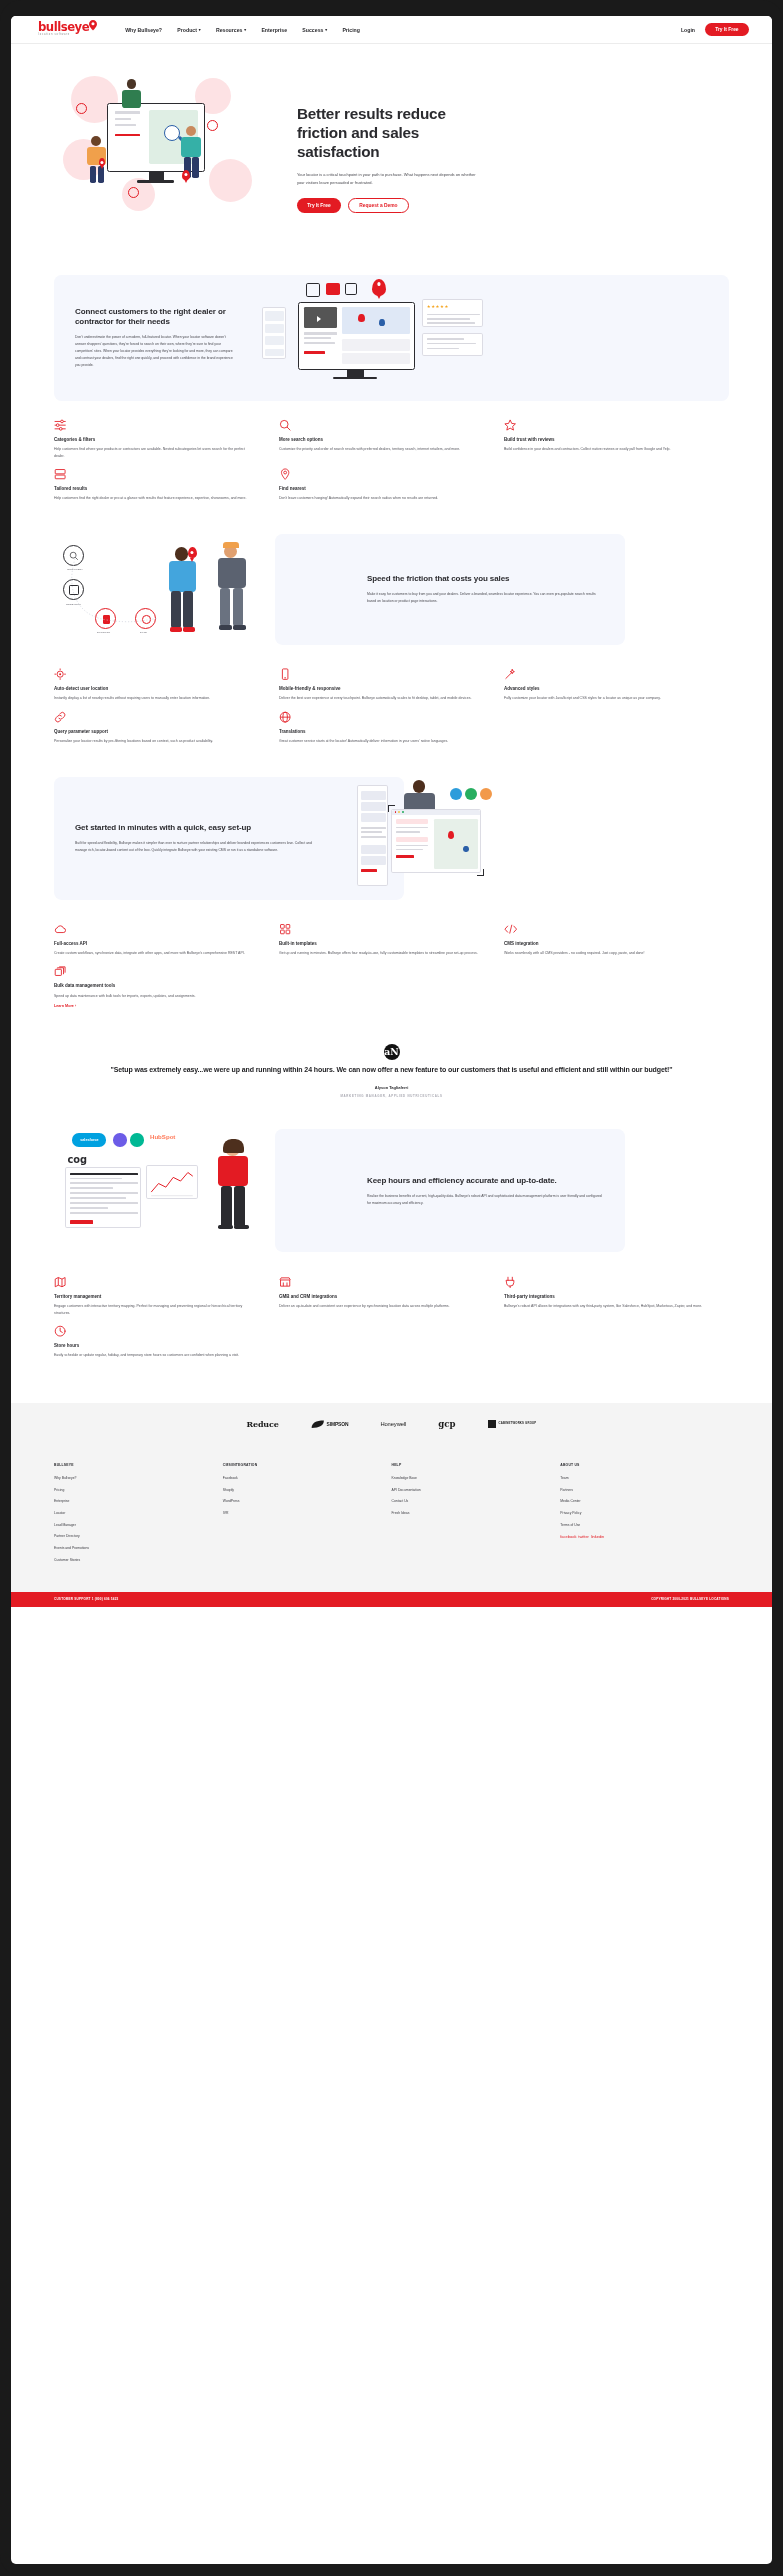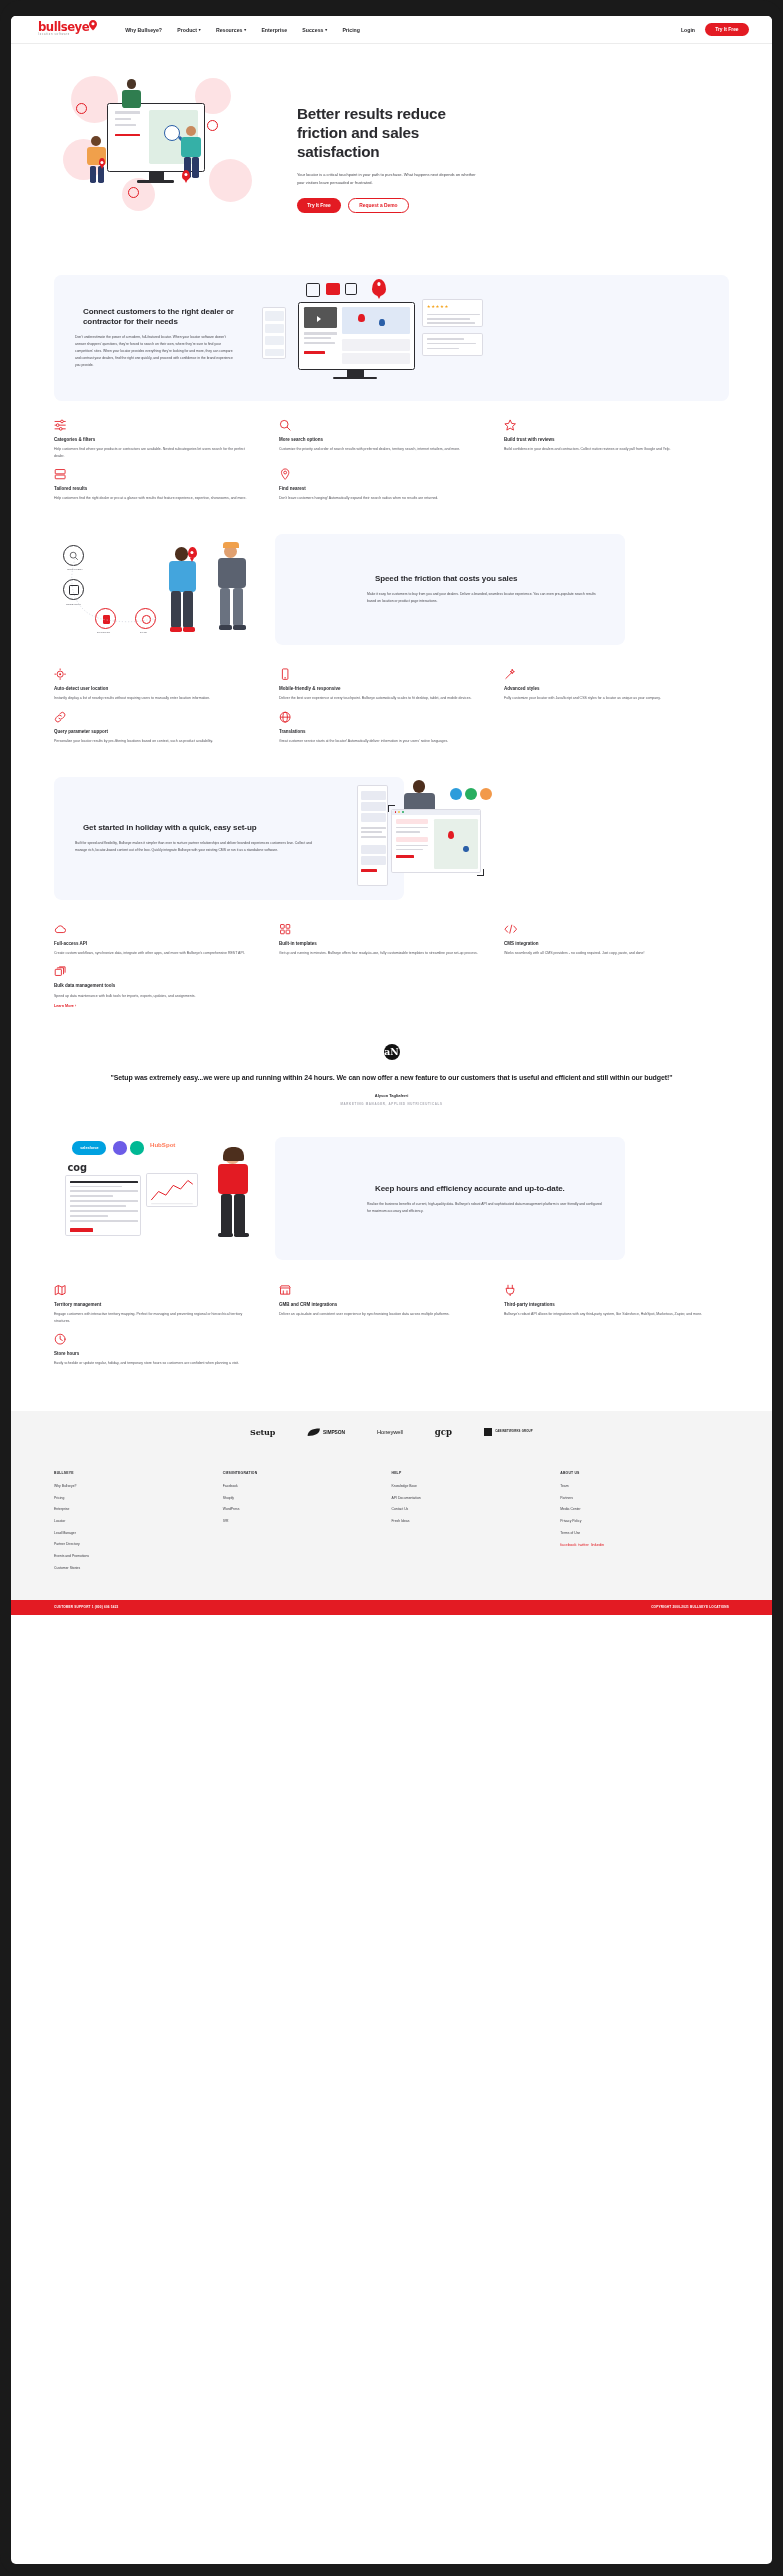--- a/index.html
+++ b/index.html
@@ -84,40 +84,40 @@
 
   
   .panel-wrap { padding: 2.5px 43px 0 43px; }
   .panel {
     background: #f5f7fd; border-radius: 7.4px; position: relative;
     display: flex; align-items: center;
   }
   .panel-text { padding: 18.4px 21px; }
   .panel-text.right { width: 196px; }
   .panel h2 {
-    font-size: 8px; font-weight: 800; line-height: 1.3; color: #2b2b2f; letter-spacing: -0.1px; margin-left: 8px;
+    font-size: 8px; font-weight: 800; line-height: 1.3; color: #2b2b2f; letter-spacing: -0.1px;
   }
   .panel p {
     font-size: 3.4px; color: #4a4a50; line-height: 2.0; margin-top: 6.8px;
   }
 
   
   .features { padding: 16px 43px 4.9px 43px; }
   .frow { display: flex; gap: 0; margin-bottom: 6.1px; }
   .fcell { width: 33.33%; padding-right: 26px; }
   .ficon { height: 14.7px; margin-bottom: 5.5px; display: flex; align-items: flex-end; }
   .ficon svg { display: block; }
   .ftitle { font-size: 4.5px; font-weight: 700; color: #2b2b2f; margin-bottom: 4.3px; }
   .fdesc { font-size: 3.5px; color: #55555c; line-height: 1.95; }
   .learn { font-size: 3.7px; font-weight: 700; color: #e31b23; margin-top: 4.9px; cursor: pointer; }
 
   
   .testimonial { text-align: center; padding: 24.6px 86px 18.4px 86px; }
   .t-logo {
-    width: 16px; height: 16px; margin: 0 auto 13px auto;
+    width: 16px; height: 16px; margin: 0 auto 5px auto;
     background: #111; border-radius: 50%; color: #fff;
     font-size: 9.2px; font-weight: 800; display: flex; align-items: center; justify-content: center;
     font-family: "DejaVu Serif", serif;
   }
   .t-quote {
     font-size: 7px; font-weight: 800; line-height: 1.55; color: #1d1d20; letter-spacing: -0.1px;
   }
   .t-name { font-size: 4px; font-weight: 700; color: #2b2b2f; margin-top: 9.8px; }
   .t-role { font-size: 2.9px; font-weight: 700; color: #a9a9b2; letter-spacing: 0.7px; margin-top: 3.1px; }
 
@@ -519,21 +519,21 @@
         <div class="ftitle">Translations</div>
         <div class="fdesc">Great customer service starts at the locator! Automatically deliver information in your users' native languages.</div>
       </div>
       <div class="fcell"></div>
     </div>
   </div>
 
   <div class="panel-wrap" style="padding-top:21px;">
     <div class="panel" style="height:123px;background:transparent;">
       <div class="panel-text" style="background:#f5f7fd;border-radius:7.4px;height:123px;width:350px;display:flex;flex-direction:column;justify-content:center;padding-right:80px;">
-        <h2>Get started in holiday with a quick, easy set-up</h2>
+        <h2>Get started in minutes with a quick, easy set-up</h2>
         <p>Built for speed and flexibility, Bullseye makes it simpler than ever to nurture partner relationships and deliver branded experiences customers love. Collect and manage rich, locator-based content out of the box. Quickly integrate Bullseye with your existing CMS or run it as a standalone software.</p>
       </div>
       <div class="art" style="flex:1;height:123px;position:relative;margin-left:-74px;z-index:2;">
 
         <div class="art-box ss-card" style="left:27px;top:8.6px;width:31px;height:101px;">
           <div style="position:absolute;left:3.1px;top:4.9px;width:24.6px;height:8.6px;background:#e8eaf2;border-radius:1.2px;"></div>
           <div style="position:absolute;left:3.1px;top:16px;width:24.6px;height:8.6px;background:#e8eaf2;border-radius:1.2px;"></div>
           <div style="position:absolute;left:3.1px;top:27px;width:24.6px;height:8.6px;background:#e8eaf2;border-radius:1.2px;"></div>
           <div style="position:absolute;left:3.1px;top:41px;width:24.6px;height:1.8px;" class="skel"></div>
           <div style="position:absolute;left:3.1px;top:45px;width:21px;height:1.8px;" class="skel"></div>
@@ -731,21 +731,21 @@
         <div class="ftitle">Store hours</div>
         <div class="fdesc">Easily schedule or update regular, holiday, and temporary store hours so customers are confident when planning a visit.</div>
       </div>
       <div class="fcell"></div>
       <div class="fcell"></div>
     </div>
   </div>
 
   <div class="logostrip">
     <div class="brand">
-      <span class="brand-loblaw">Setup</span>
+      <span class="brand-loblaw">Reduce</span>
     </div>
     <div class="brand">
       <svg width="13.5" height="8.6" viewBox="0 0 22 14" fill="#1b1b1b">
             <path d="M1 13C1 5 8 1 21 1c0 8-7 12-20 12z"></path>
           </svg>
       <span class="brand-simpson">SIMPSON</span>
     </div>
     <div class="brand">
       <span class="brand-honeywell">Honeywell</span>
     </div>

